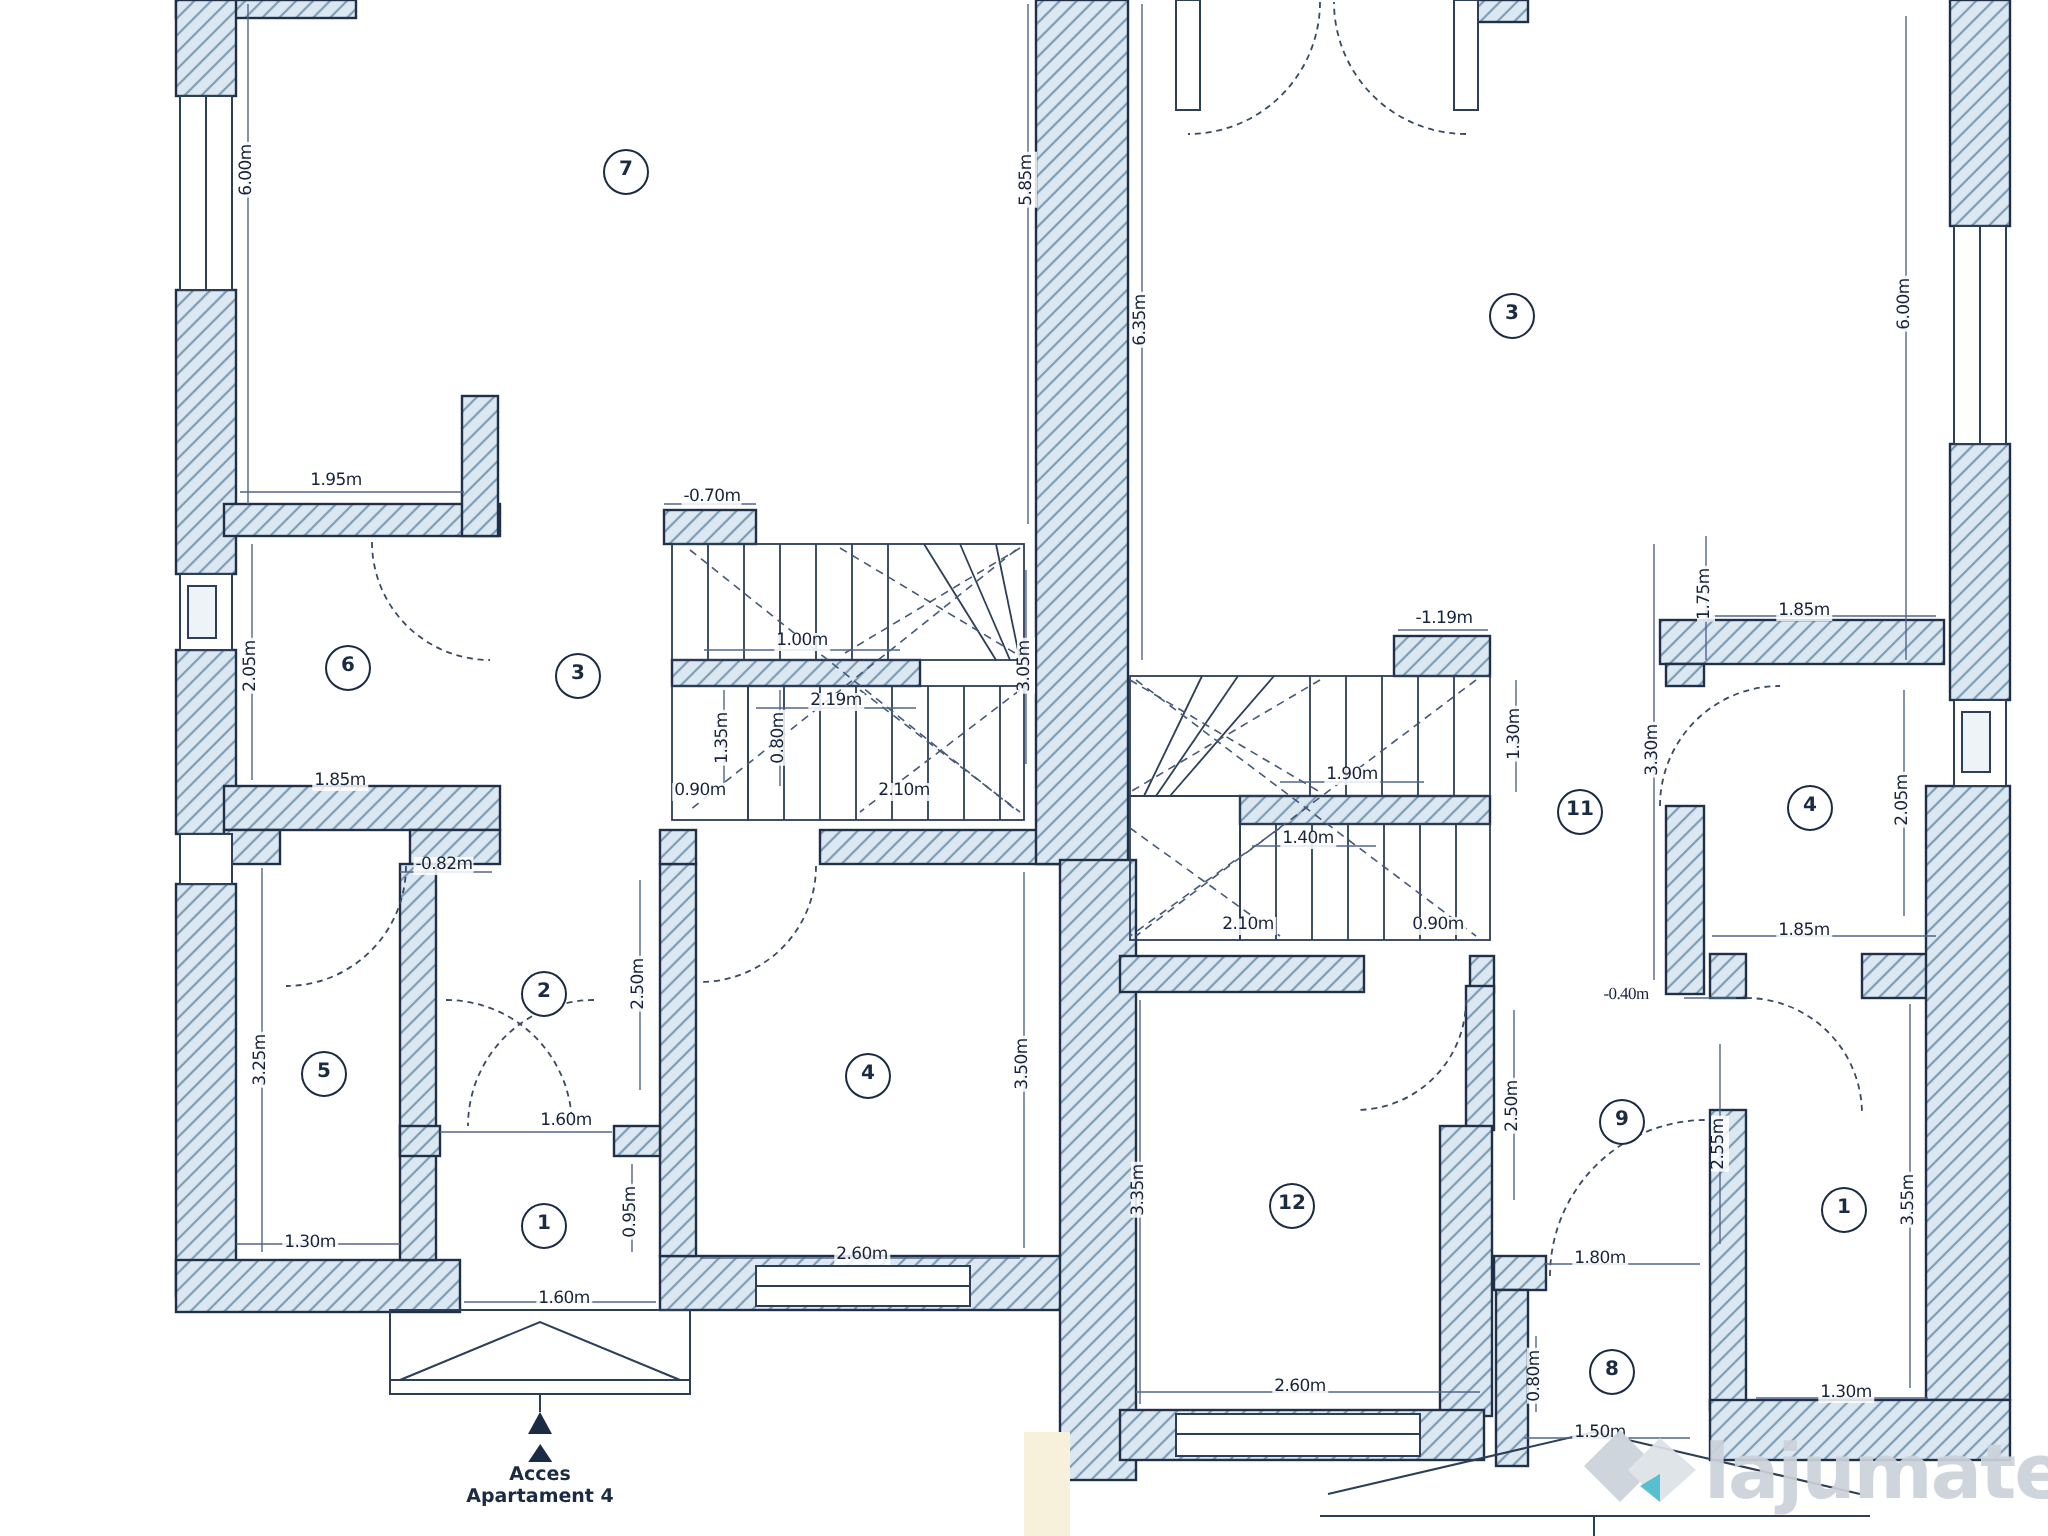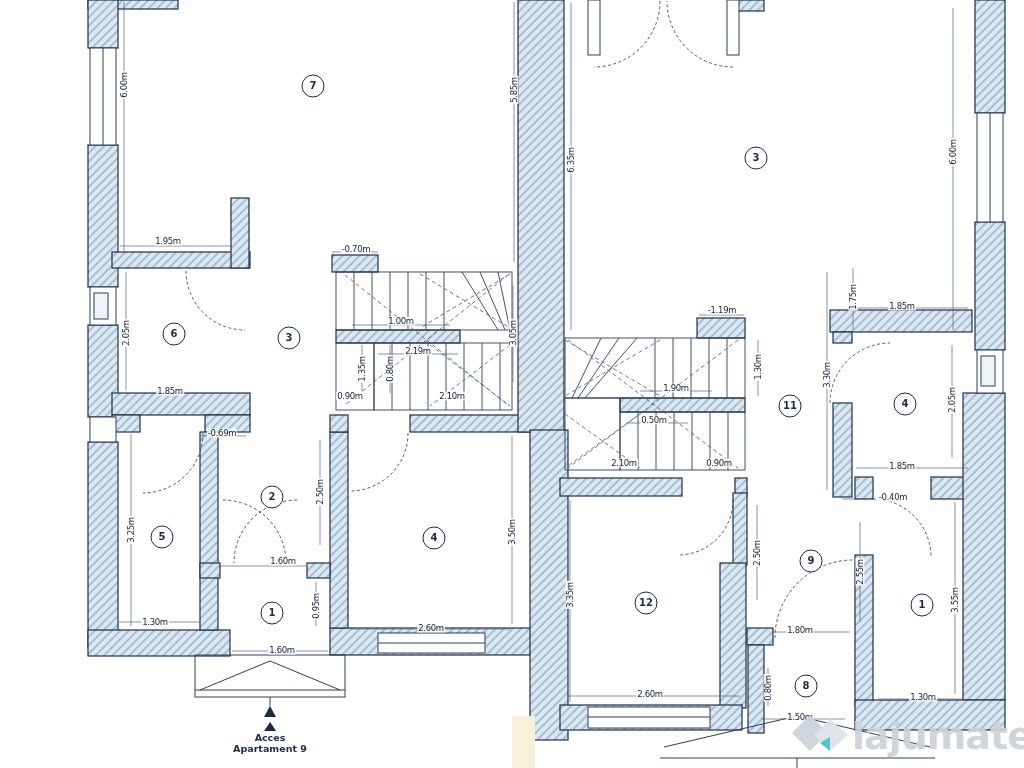--- a/index.html
+++ b/index.html
@@ -254,56 +254,56 @@
       <div class="dim v" style="left: 514px; top: 90px;">5.85m</div>
       <div class="dim v" style="left: 571px; top: 160px;">6.35m</div>
       <div class="dim v" style="left: 953px; top: 152px;">6.00m</div>
       <div class="dim v" style="left: 513px; top: 333px;">3.05m</div>
       <div class="dim" style="left: 401px; top: 321px; text-align: center;">1.00m</div>
       <div class="dim" style="left: 418px; top: 351px;">2.19m</div>
       <div class="dim v" style="left: 362px; top: 369px;">1.35m</div>
       <div class="dim v" style="left: 390px; top: 369px;">0.80m</div>
       <div class="dim" style="left: 350px; top: 396px;">0.90m</div>
       <div class="dim" style="left: 452px; top: 396px;">2.10m</div>
-      <div class="dim" style="left: 222px; top: 433px;">-0.69m</div>
+      <div class="dim" style="left: 222px; top: 433px;">-0.82m</div>
       <div class="dim v" style="left: 320px; top: 492px;">2.50m</div>
       <div class="dim v" style="left: 131px; top: 530px;">3.25m</div>
       <div class="dim" style="left: 155px; top: 622px;">1.30m</div>
       <div class="dim" style="left: 283px; top: 561px;">1.60m</div>
       <div class="dim v" style="left: 316px; top: 606px;">0.95m</div>
       <div class="dim" style="left: 282px; top: 650px;">1.60m</div>
       <div class="dim" style="left: 431px; top: 628px;">2.60m</div>
       <div class="dim v" style="left: 512px; top: 532px;">3.50m</div>
       <div class="dim" style="left: 722px; top: 310px;">-1.19m</div>
       <div class="dim" style="left: 676px; top: 388px; text-align: right;">1.90m</div>
-      <div class="dim" style="left: 654px; top: 420px;">0.50m</div>
+      <div class="dim" style="left: 654px; top: 420px;">1.40m</div>
       <div class="dim" style="left: 624px; top: 463px;">2.10m</div>
       <div class="dim" style="left: 719px; top: 463px;">0.90m</div>
       <div class="dim v" style="left: 758px; top: 367px;">1.30m</div>
       <div class="dim v" style="left: 853px; top: 297px;">1.75m</div>
       <div class="dim v" style="left: 827px; top: 375px;">3.30m</div>
       <div class="dim" style="left: 902px; top: 306px;">1.85m</div>
       <div class="dim v" style="left: 952px; top: 400px;">2.05m</div>
       <div class="dim" style="left: 902px; top: 466px;">1.85m</div>
-      <div class="dim" style="left: 893px; top: 497px;">-0.40m</div>
+      <div class="dim" style="left: 813px; top: 497px; font-family: Liberation Serif, serif;">-0.40m</div>
       <div class="dim v" style="left: 757px; top: 553px;">2.50m</div>
       <div class="dim v" style="left: 860px; top: 572px;">2.55m</div>
       <div class="dim" style="left: 800px; top: 630px;">1.80m</div>
       <div class="dim v" style="left: 570px; top: 595px;">3.35m</div>
       <div class="dim" style="left: 650px; top: 694px;">2.60m</div>
       <div class="dim v" style="left: 955px; top: 600px;">3.55m</div>
       <div class="dim" style="left: 923px; top: 697px;">1.30m</div>
       <div class="dim" style="left: 800px; top: 717px;">1.50m</div>
       <div class="dim v" style="left: 768px; top: 688px;">0.80m</div>
     </div>
 
 <div id="acces">
   <div class="tri"></div>
   <div>Acces</div>
-  <div>Apartament 9</div>
+  <div>Apartament 4</div>
 </div>
 
 <div id="watermark">
   <svg width="62" height="50" viewBox="0 0 62 50">
     <polygon points="20,4 38,22 20,40 2,22" fill="#ccd2da"></polygon>
     <polygon points="40,8 58,24 40,40 24,24" fill="#dde2e8"></polygon>
     <polygon points="30,32 40,26 40,40" fill="#2fb3c3" opacity="0.85"></polygon>
   </svg>
   <div id="wm-text"><span>lajumate</span></div>
 </div>

